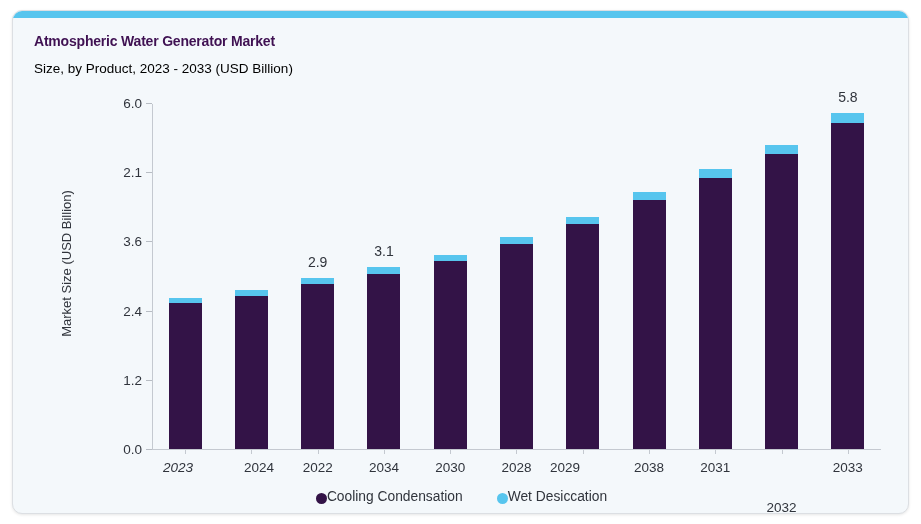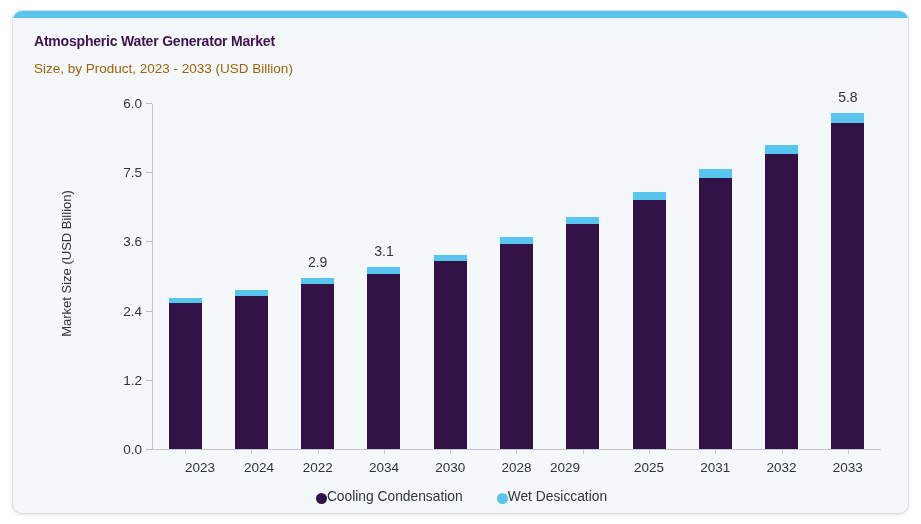--- a/index.html
+++ b/index.html
@@ -31,21 +31,21 @@
   }
   #title {
     position: absolute; left: 21px; top: 15px;
     font-size: 14px; font-weight: bold;
     color: #3f1152;
     letter-spacing: -0.2px;
     white-space: nowrap;
   }
   #subtitle {
     position: absolute; left: 21px; top: 43px;
-    font-size: 13.5px; color: #a16207;
+    font-size: 13.5px; color: #000000;
     white-space: nowrap;
   }
   
   #logo {
     position: absolute; right: 16px; top: 15px;
     width: 152px; height: 52px;
   }
   #logo-marks {
     position: absolute; left: 0; top: 0;
     width: 152px; height: 30px;
@@ -196,46 +196,46 @@
     <div id="xaxis-line"></div>
     <div id="yticks">
         <div class="ytick-label" style="top: 438px;">0.0</div>
         <div class="ytick-mark" style="top: 438px;"></div>
         <div class="ytick-label" style="top: 368.8px;">1.2</div>
         <div class="ytick-mark" style="top: 368.8px;"></div>
         <div class="ytick-label" style="top: 299.6px;">2.4</div>
         <div class="ytick-mark" style="top: 299.6px;"></div>
         <div class="ytick-label" style="top: 230.4px;">3.6</div>
         <div class="ytick-mark" style="top: 230.4px;"></div>
-        <div class="ytick-label" style="top: 161.2px;">7.5</div>
+        <div class="ytick-label" style="top: 161.2px;">2.1</div>
         <div class="ytick-mark" style="top: 161.2px;"></div>
         <div class="ytick-label" style="top: 92px;">6.0</div>
         <div class="ytick-mark" style="top: 92px;"></div>
       </div>
     <div id="xticks">
         <div class="xtick-mark" style="left: 172px;"></div>
-        <div class="xtick-label" style="left: 155px;">2023</div>
+        <div class="xtick-label" style="left: 133px; font-style: italic;">2023</div>
         <div class="xtick-mark" style="left: 238px;"></div>
         <div class="xtick-label" style="left: 214px;">2024</div>
         <div class="xtick-mark" style="left: 305px;"></div>
         <div class="xtick-label" style="left: 272.682px;">2022</div>
         <div class="xtick-mark" style="left: 371px;"></div>
         <div class="xtick-label" style="left: 338.955px;">2034</div>
         <div class="xtick-mark" style="left: 437px;"></div>
         <div class="xtick-label" style="left: 405.227px;">2030</div>
         <div class="xtick-mark" style="left: 503px;"></div>
         <div class="xtick-label" style="left: 471.5px;">2028</div>
         <div class="xtick-mark" style="left: 570px;"></div>
         <div class="xtick-label" style="left: 520px;">2029</div>
         <div class="xtick-mark" style="left: 636px;"></div>
-        <div class="xtick-label" style="left: 604.045px;">2025</div>
+        <div class="xtick-label" style="left: 604.045px;">2038</div>
         <div class="xtick-mark" style="left: 702px;"></div>
         <div class="xtick-label" style="left: 670.318px;">2031</div>
         <div class="xtick-mark" style="left: 769px;"></div>
-        <div class="xtick-label" style="left: 736.591px;">2032</div>
+        <div class="xtick-label" style="left: 736.591px; margin-top: 40px;">2032</div>
         <div class="xtick-mark" style="left: 835px;"></div>
         <div class="xtick-label" style="left: 802.864px;">2033</div>
       </div>
     <div id="bars">
         <div class="bar-group" style="left: 155.636px; width: 33px; top: 286.913px; height: 151.087px;">
           <div class="bar-seg" style="background: rgb(87, 197, 238); top: 0px; height: 5.19px;"></div>
           <div class="bar-seg" style="background: rgb(51, 19, 71); top: 5.19px; height: 145.897px;"></div>
         </div>
         <div class="bar-group" style="left: 221.909px; width: 33px; top: 279.417px; height: 158.583px;">
           <div class="bar-seg" style="background: rgb(87, 197, 238); top: 0px; height: 5.19px;"></div>

